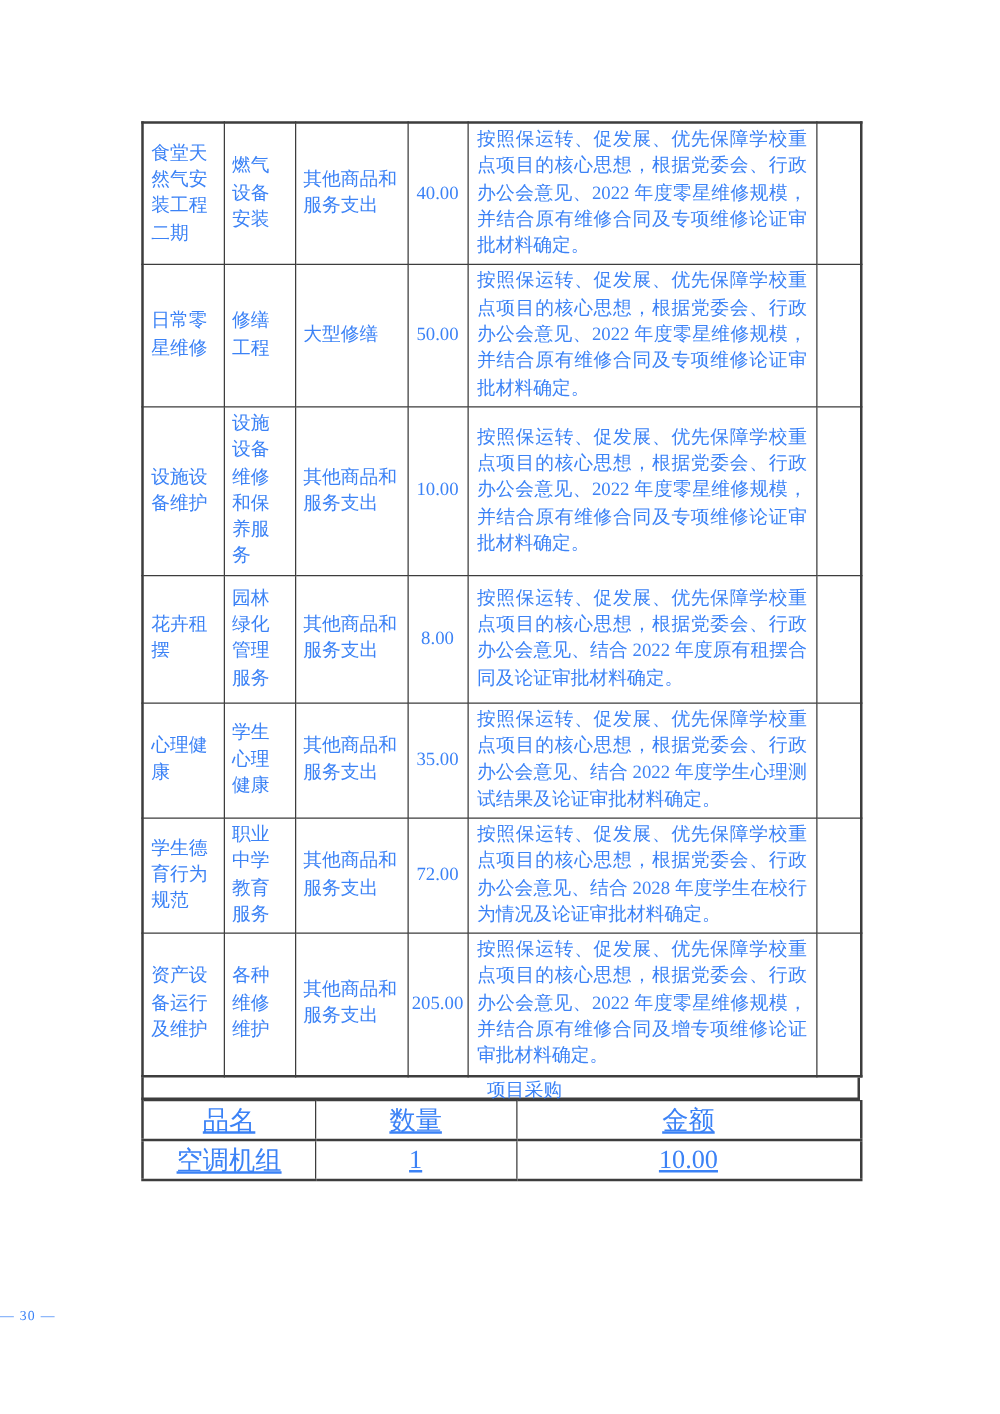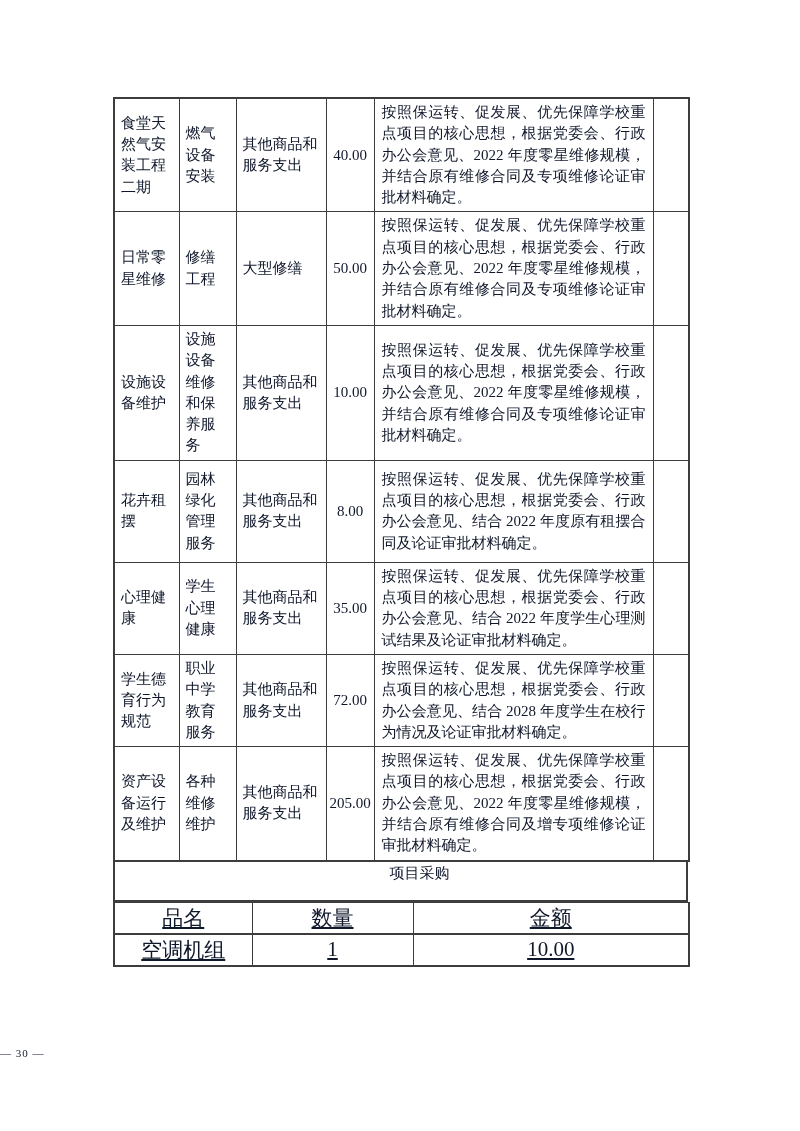--- a/index.html
+++ b/index.html
@@ -3,21 +3,21 @@
 <meta charset="utf-8">
 <style>
   html, body { margin: 0; padding: 0; }
   body { background: #ffffff; }
   .page {
     position: relative;
     width: 800px;
     height: 1131px;
     background: #ffffff;
     font-family: "Liberation Serif", "DejaVu Serif", serif;
-    color: #0f172a;
+    color: #3b82f6;
     overflow: hidden;
   }
   .table-wrap {
     position: absolute;
     left: 113px;
     top: 97px;
     width: 575px;
   }
   table {
     border-collapse: collapse;
@@ -51,21 +51,21 @@
   .cell-amount { text-align: center; padding: 3px 2px !important; }
   .cell-just { text-align: justify; padding: 3px 7px !important; }
   .section-title {
     width: 575px;
     box-sizing: border-box;
     border-left: 2px solid #3d3d3d;
     border-right: 2px solid #3d3d3d;
     border-bottom: 2px solid #3d3d3d;
     text-align: center;
     font-size: 15px;
-    height: 40px;
+    height: 18px;
     line-height: 22px;
     padding-left: 38px;
   }
   .proc-table {
     border-left: 2px solid #3d3d3d;
     border-right: 2px solid #3d3d3d;
     border-bottom: 2px solid #3d3d3d;
   }
   .proc-table td {
     border: 1px solid #3d3d3d;

